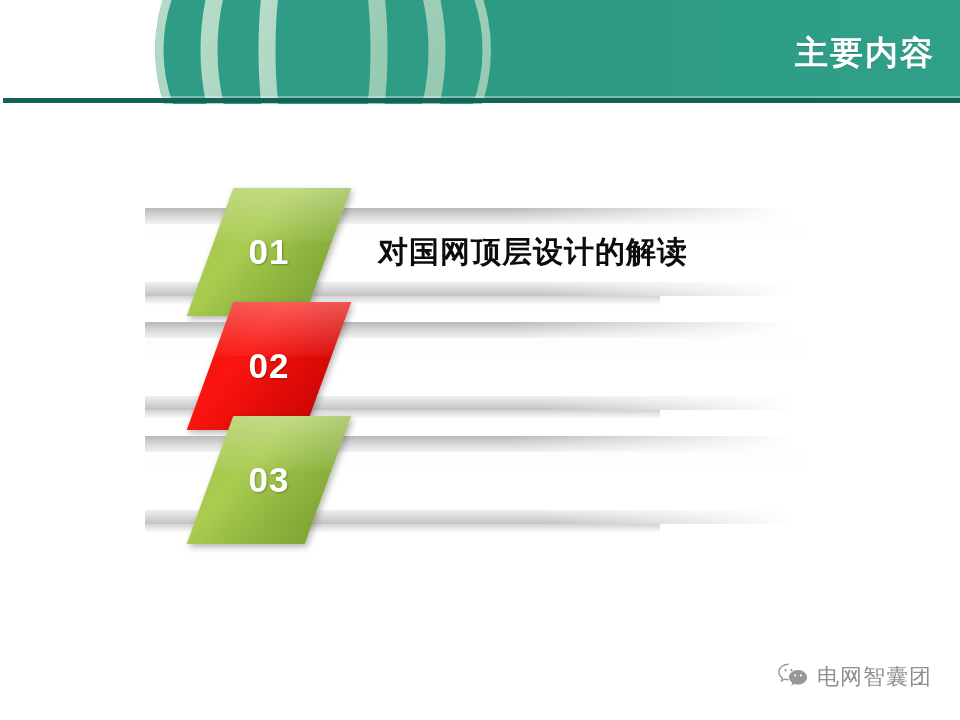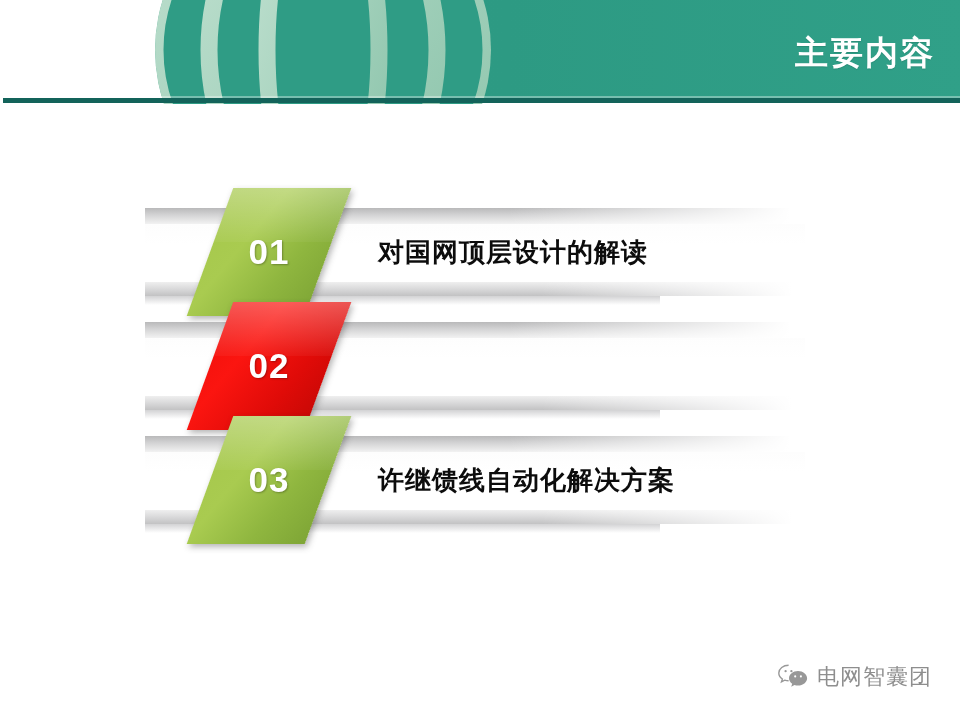--- a/index.html
+++ b/index.html
@@ -185,35 +185,35 @@
     text-shadow: 1px 1px 2px rgba(0,0,0,0.28);
   }
 
   .row-label {
     position: absolute;
     left: 378px;
     top: 0;
     height: 112px;
     display: flex;
     align-items: center;
-    font-size: 26px;
+    font-size: 30px;
     font-weight: bold;
     letter-spacing: 1px;
     white-space: nowrap;
   }
   .label-dark { color: #0c0c0c; }
   .label-red  { color: #e2161a; }
 
   
   .footer-wm {
     position: absolute;
     right: 28px;
     bottom: 28px;
     display: flex;
-    align-items: center;
+    align-items: flex-start;
     gap: 7px;
     opacity: 0.62;
   }
   .wechat-icon { display:block; }
   .wm-text {
     font-size: 22px;
     color: #4a4a4a;
     letter-spacing: 1px;
     white-space: nowrap;
   }
@@ -300,21 +300,20 @@
         <div class="bar-top-fade"></div>
         <div class="bar-mid"></div>
         <div class="bar-bottom"></div>
         <div class="bar-bottom-fade"></div>
         <div class="bar-shadow"></div>
       </div>
       <div class="badge badge-green">
         <div class="badge-sheen"></div>
         <div class="badge-num">03</div>
       </div>
-      <div class="row-label label-dark">许继馈线自动化解决方案</div>
     </div>
 
   </div>
 
   <div class="footer-wm">
     <span>
       <svg class="wechat-icon" width="34" height="28" viewBox="0 0 34 28" xmlns="http://www.w3.org/2000/svg">
         <g fill="none" stroke="#5a5a5a" stroke-width="1.4">
           <path d="M12.6 2.2C7.2 2.2 2.8 5.7 2.8 10.0c0 2.4 1.4 4.6 3.6 6.0l-0.9 2.8 3.2-1.6c1.2 0.35 2.5 0.55 3.9 0.55"></path>
         </g>

